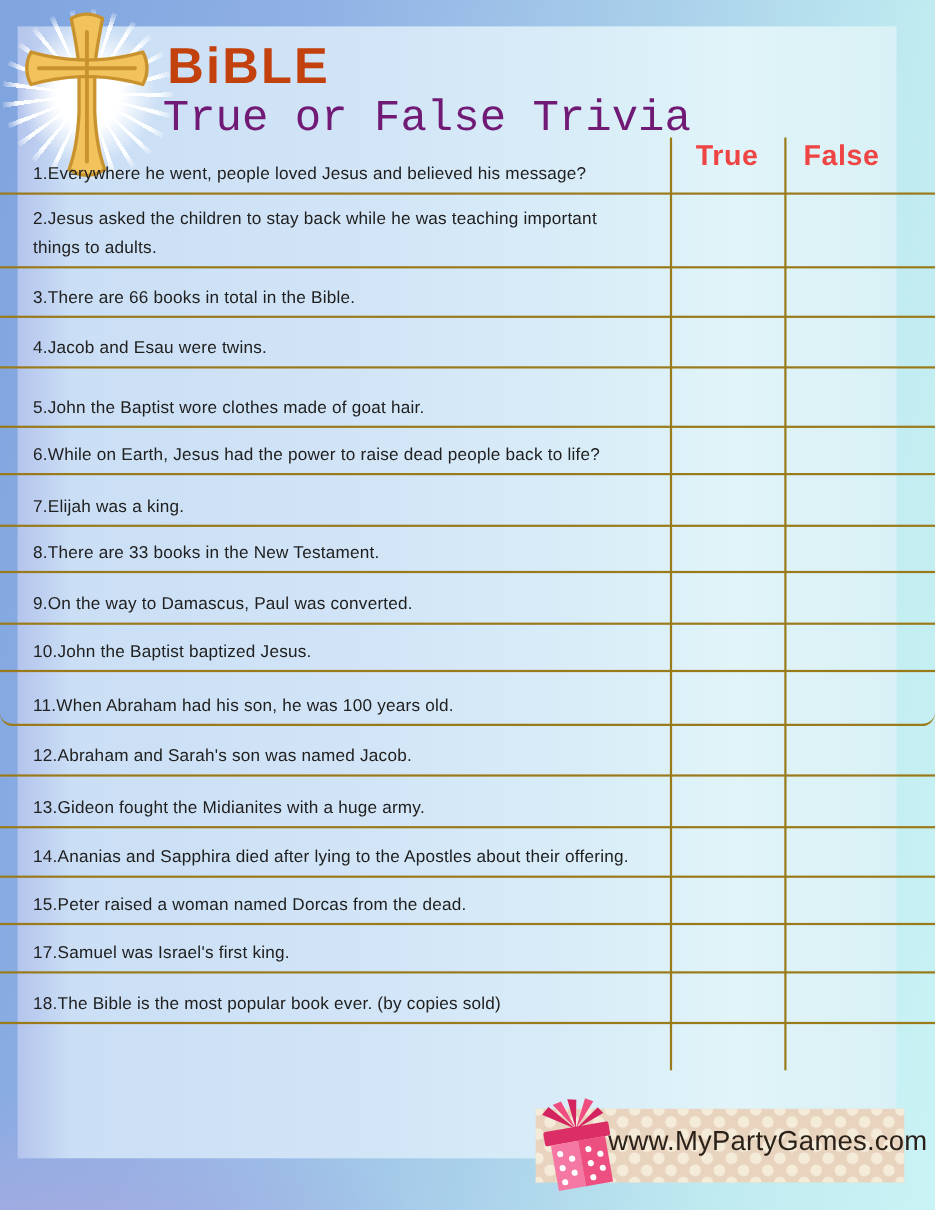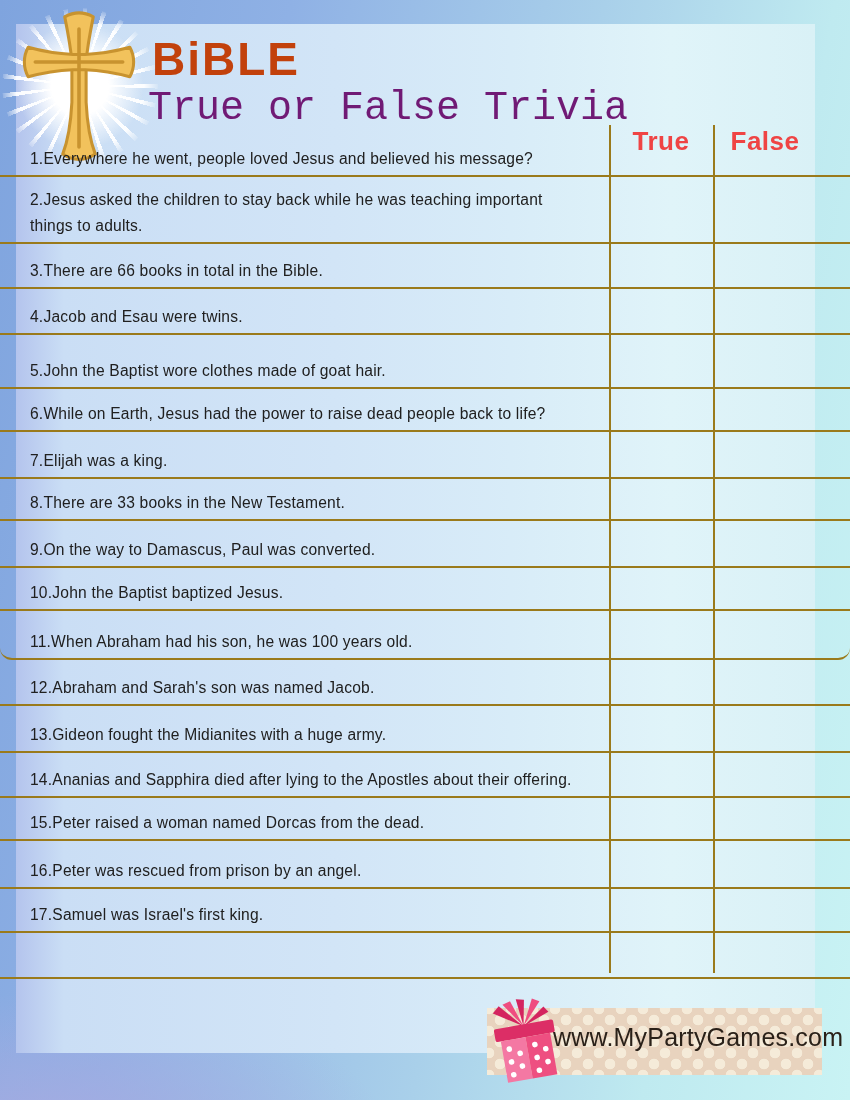--- a/index.html
+++ b/index.html
@@ -166,31 +166,27 @@
     <div class="qrow" style="height: 45px;">
       <span class="q">14.Ananias and Sapphira died after lying to the Apostles about their offering.</span>
       <div class="cell tcell"></div>
       <div class="cell fcell"></div>
     </div>
     <div class="qrow" style="height: 43px;">
       <span class="q">15.Peter raised a woman named Dorcas from the dead.</span>
       <div class="cell tcell"></div>
       <div class="cell fcell"></div>
     </div>
-    <div class="qrow" style="height: 48px;">
-      <span class="q">16.Peter was rescued from prison by an angel.</span>
-      <div class="cell tcell"></div>
-      <div class="cell fcell"></div>
-    </div>
     <div class="qrow" style="height: 44px;">
       <span class="q">17.Samuel was Israel's first king.</span>
       <div class="cell tcell"></div>
       <div class="cell fcell"></div>
     </div>
     <div class="qrow" style="height: 46px;">
+      <span class="q">18.The Bible is the most popular book ever. (by copies sold)</span>
       <div class="cell tcell"></div>
       <div class="cell fcell"></div>
     </div>
   </div>
 
 <div class="banner">
   <svg class="gift" width="74" height="88" viewBox="0 0 74 88">
     <g transform="rotate(-10 37 48)">
       <polygon points="37,28 9,10 16,4" fill="#d4245f"></polygon>
       <polygon points="37,28 20,3 28,1" fill="#ef4d80"></polygon>

